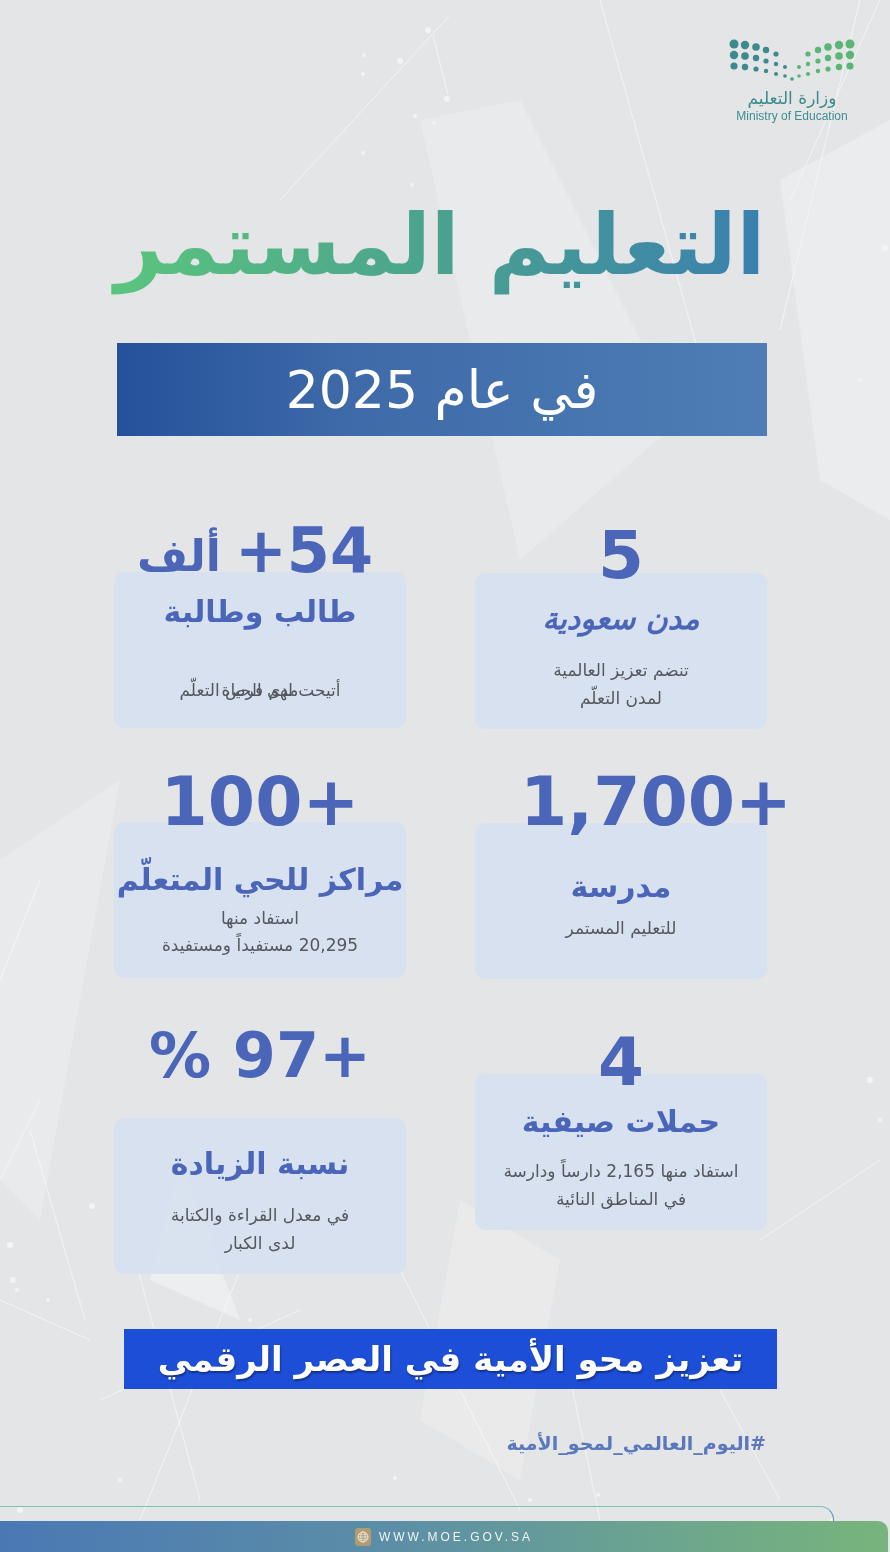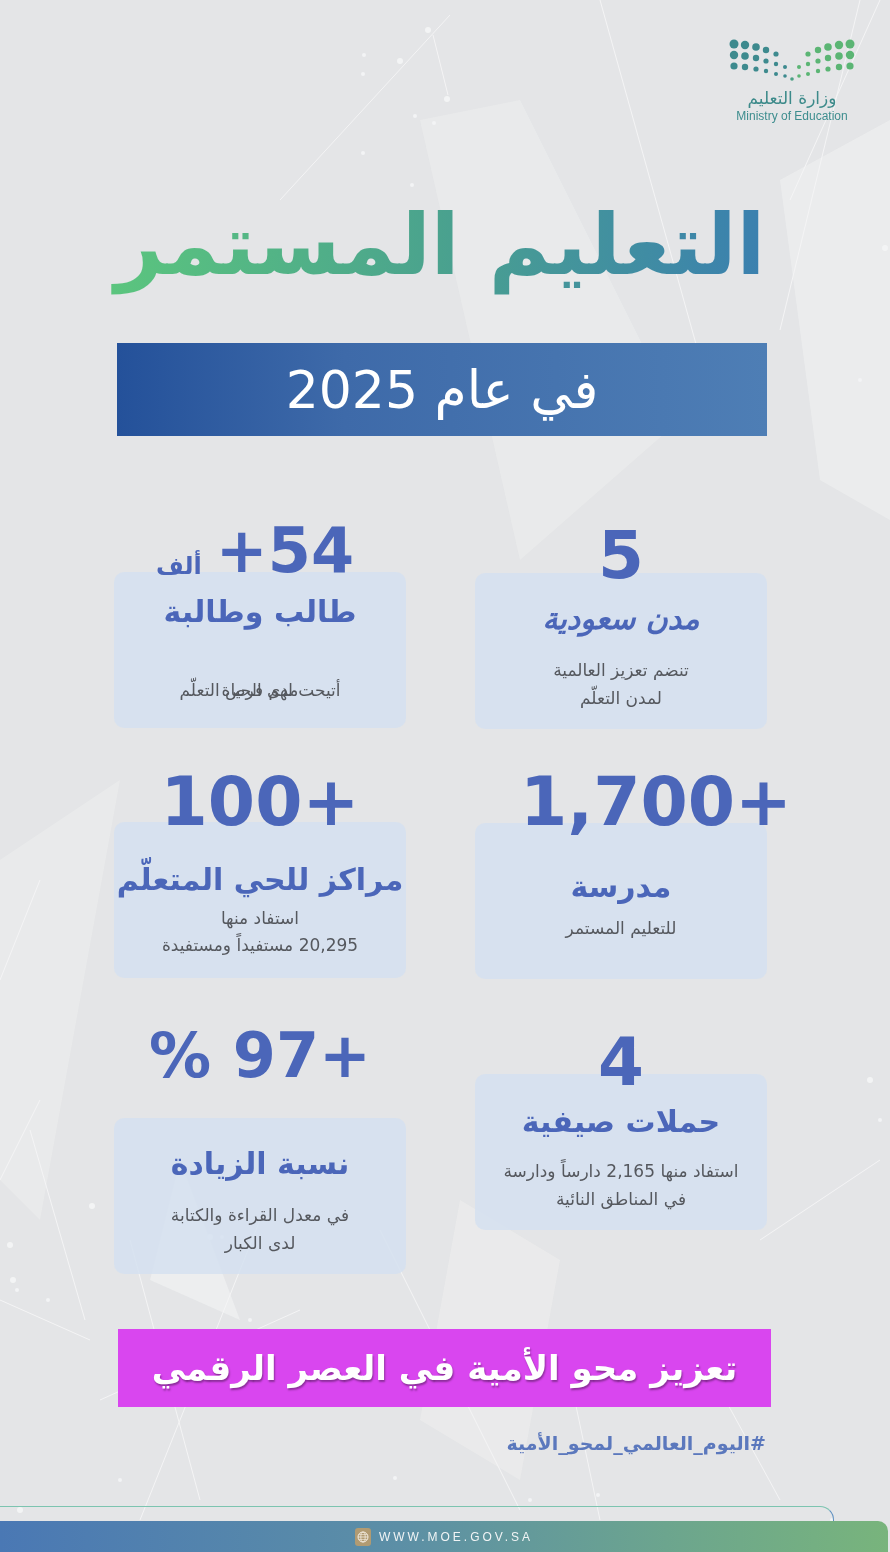--- a/index.html
+++ b/index.html
@@ -48,22 +48,22 @@
     position: absolute; left: 0; right: 0; text-align: center; direction: rtl;
     color: #4b66b9; font-weight: bold; font-size: 30px; line-height: 28px;
   }
   .card-desc {
     position: absolute; left: 0; right: 0; text-align: center; direction: rtl;
     color: #55585e; font-size: 17px; line-height: 27px;
   }
 
   
   .bottom-banner {
-    position: absolute; left: 118px; top: 1329px; width: 653px; height: 78px; z-index: 2;
-    background: #d946ef; display: flex; align-items: center; justify-content: center;
+    position: absolute; left: 124px; top: 1329px; width: 653px; height: 60px; z-index: 2;
+    background: #1d4ed8; display: flex; align-items: center; justify-content: center;
   }
   .bottom-banner span {
     color: #fff; font-weight: bold; font-size: 34px; direction: rtl;
     text-shadow: 1px 2px 2px rgba(0,0,0,0.35);
   }
   .hashtag {
     position: absolute; left: 420px; top: 1432px; width: 346px; height: 34px; z-index: 2;
     text-align: right; direction: rtl; color: #5b78bd; font-size: 19px; font-weight: bold;
   }
 
@@ -196,21 +196,21 @@
 <div class="year-banner">
   <span>في عام 2025</span>
 </div>
 
 <div class="card" style="left:114px; top:572px;">
   <div class="card-title" style="top:26px;">طالب وطالبة</div>
   <div class="card-desc" style="top:84px;margin-top:21px;">أتيحت لهم فرص التعلّم</div>
   <div class="card-desc" style="top:105px;">مدى الحياة</div>
 </div>
 <div class="stat-num" style="left:150px; top:522px; width:210px; height:60px; display:flex; align-items:flex-end; justify-content:center; gap:14px;">
-  <span style="font-size:24px; padding-bottom:4px;">ألف</span>
+  <span style="font-size:44px; padding-bottom:4px;">ألف</span>
   <span style="font-size:62px;">+54</span>
 </div>
 
 <div class="card" style="left:475px; top:573px;">
   <div class="card-title" style="top:32px;font-style:italic;">مدن سعودية</div>
   <div class="card-desc" style="top:84px;">تنضم تعزيز العالمية</div>
   <div class="card-desc" style="top:112px;">لمدن التعلّم</div>
 </div>
 <div class="stat-num" style="left:475px; top:523px; width:292px; font-size:66px;">5</div>
 

